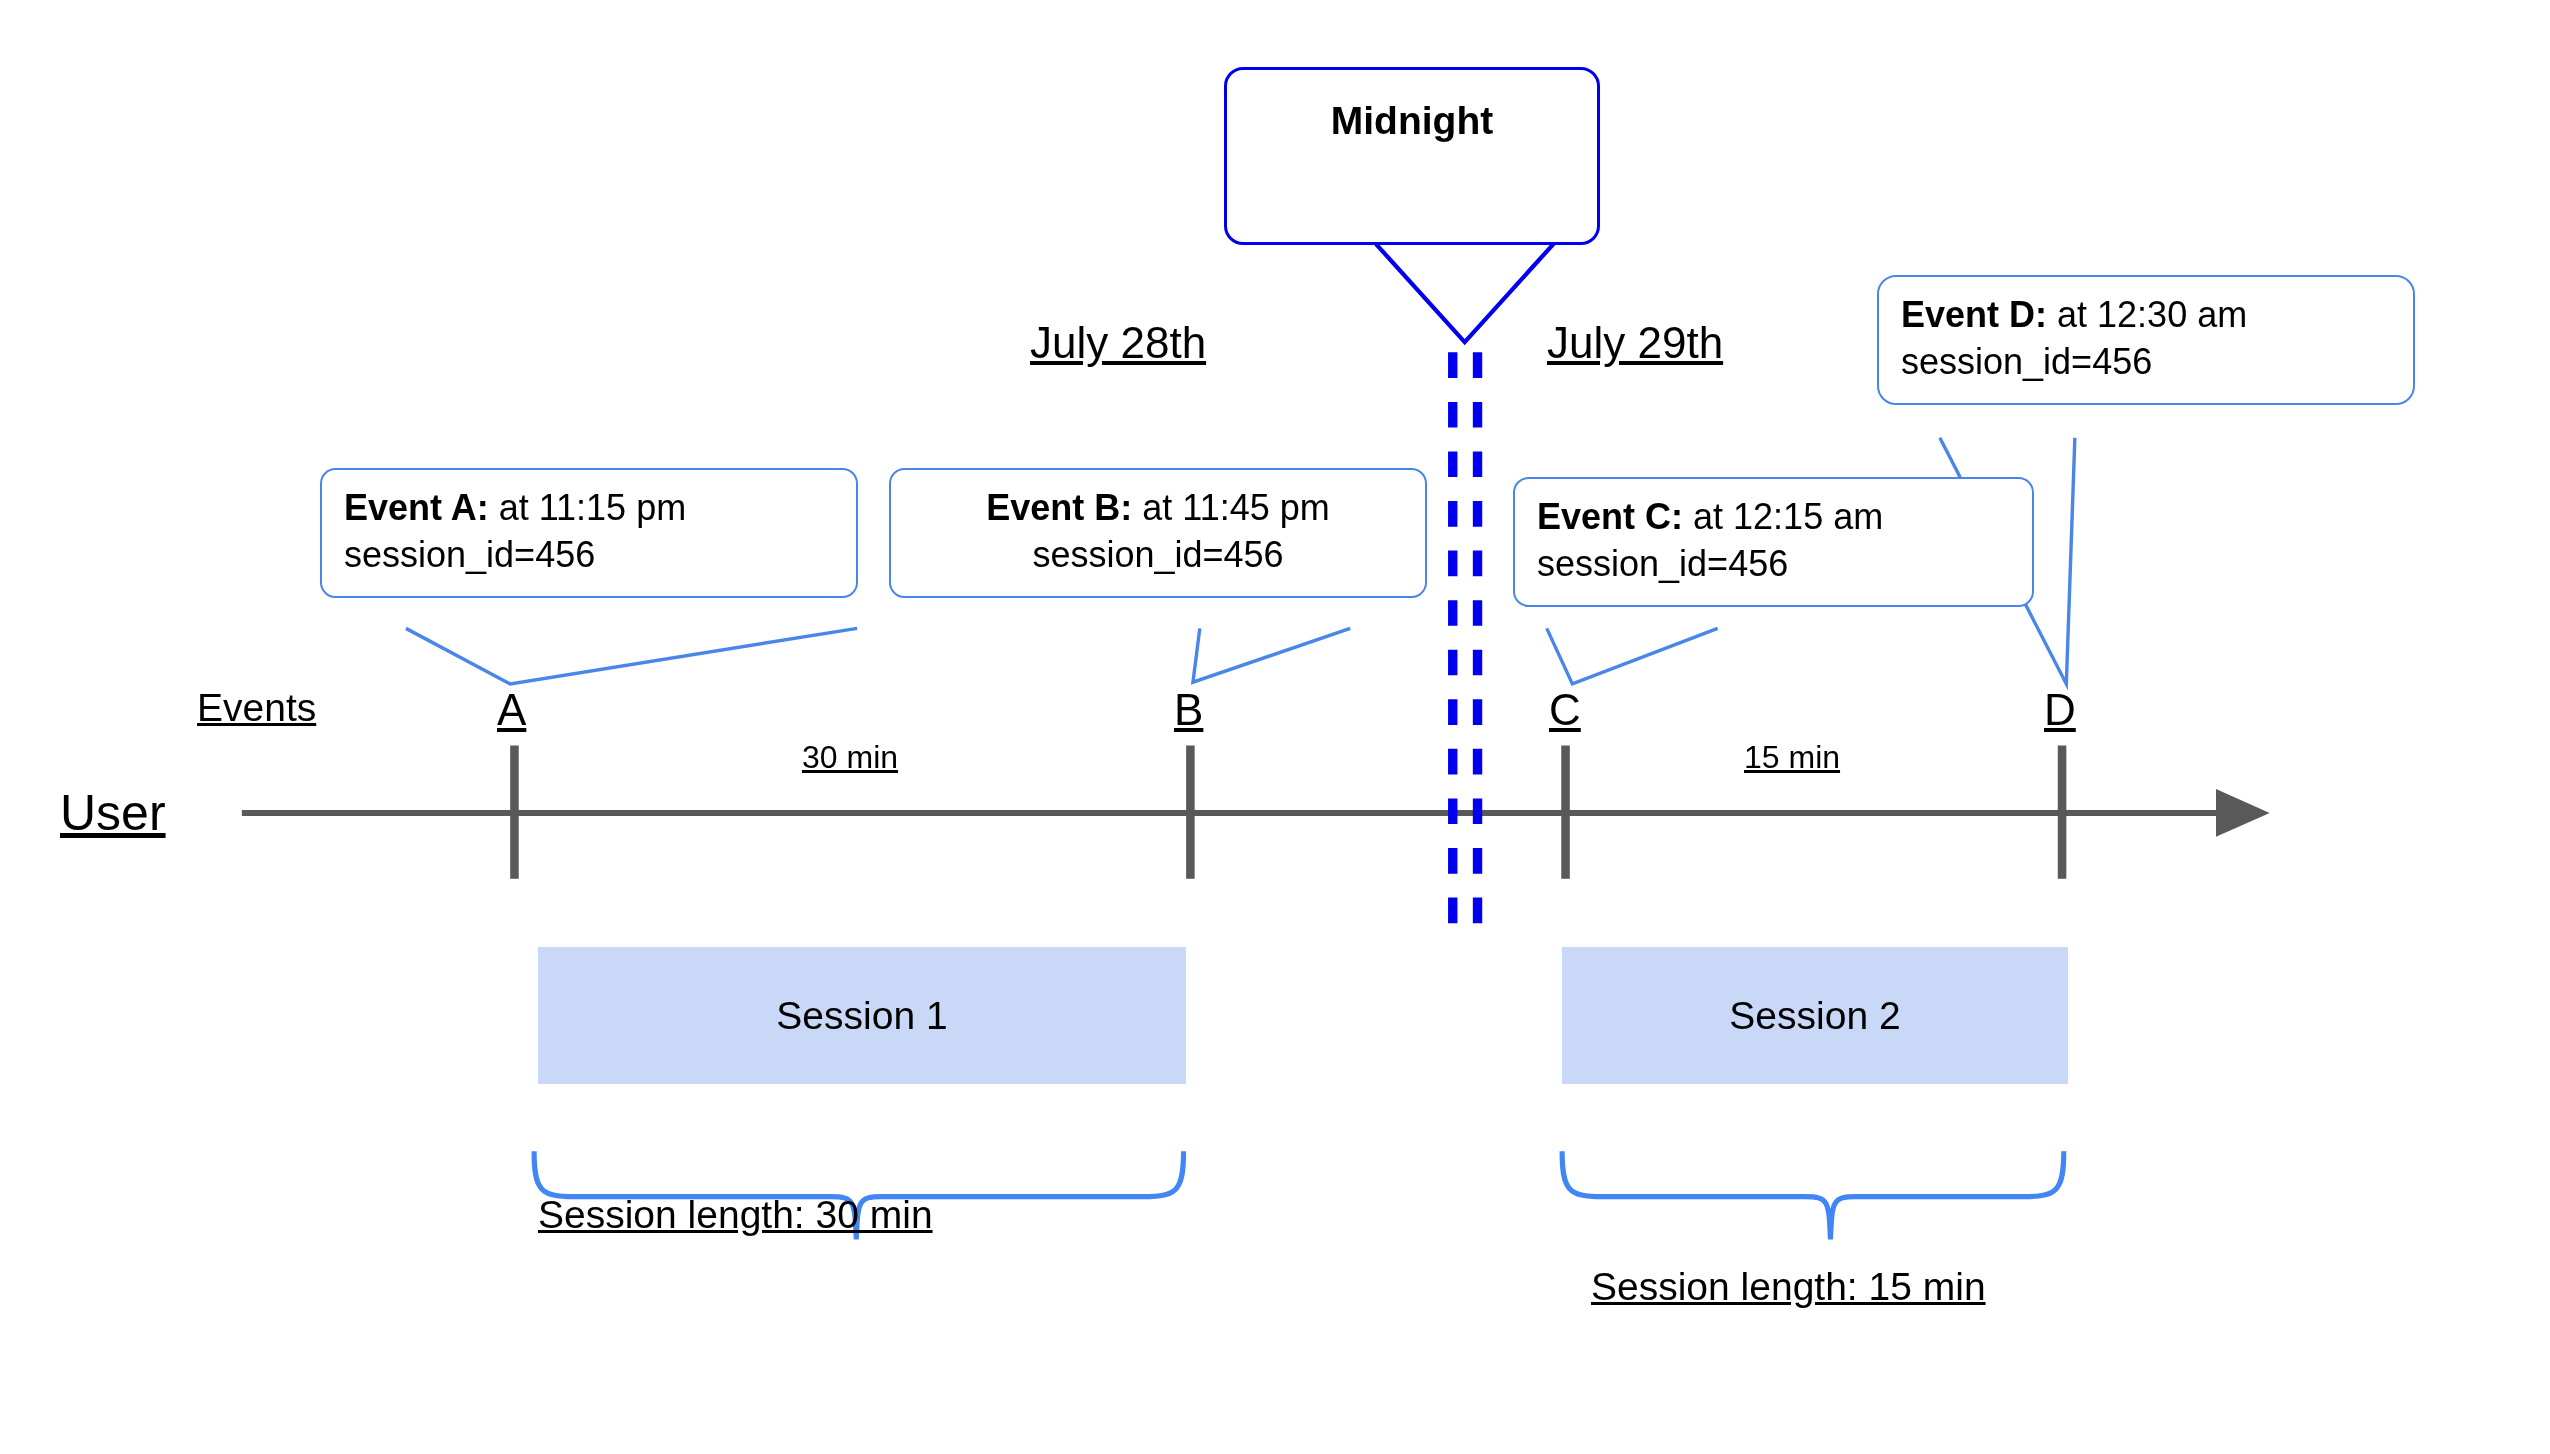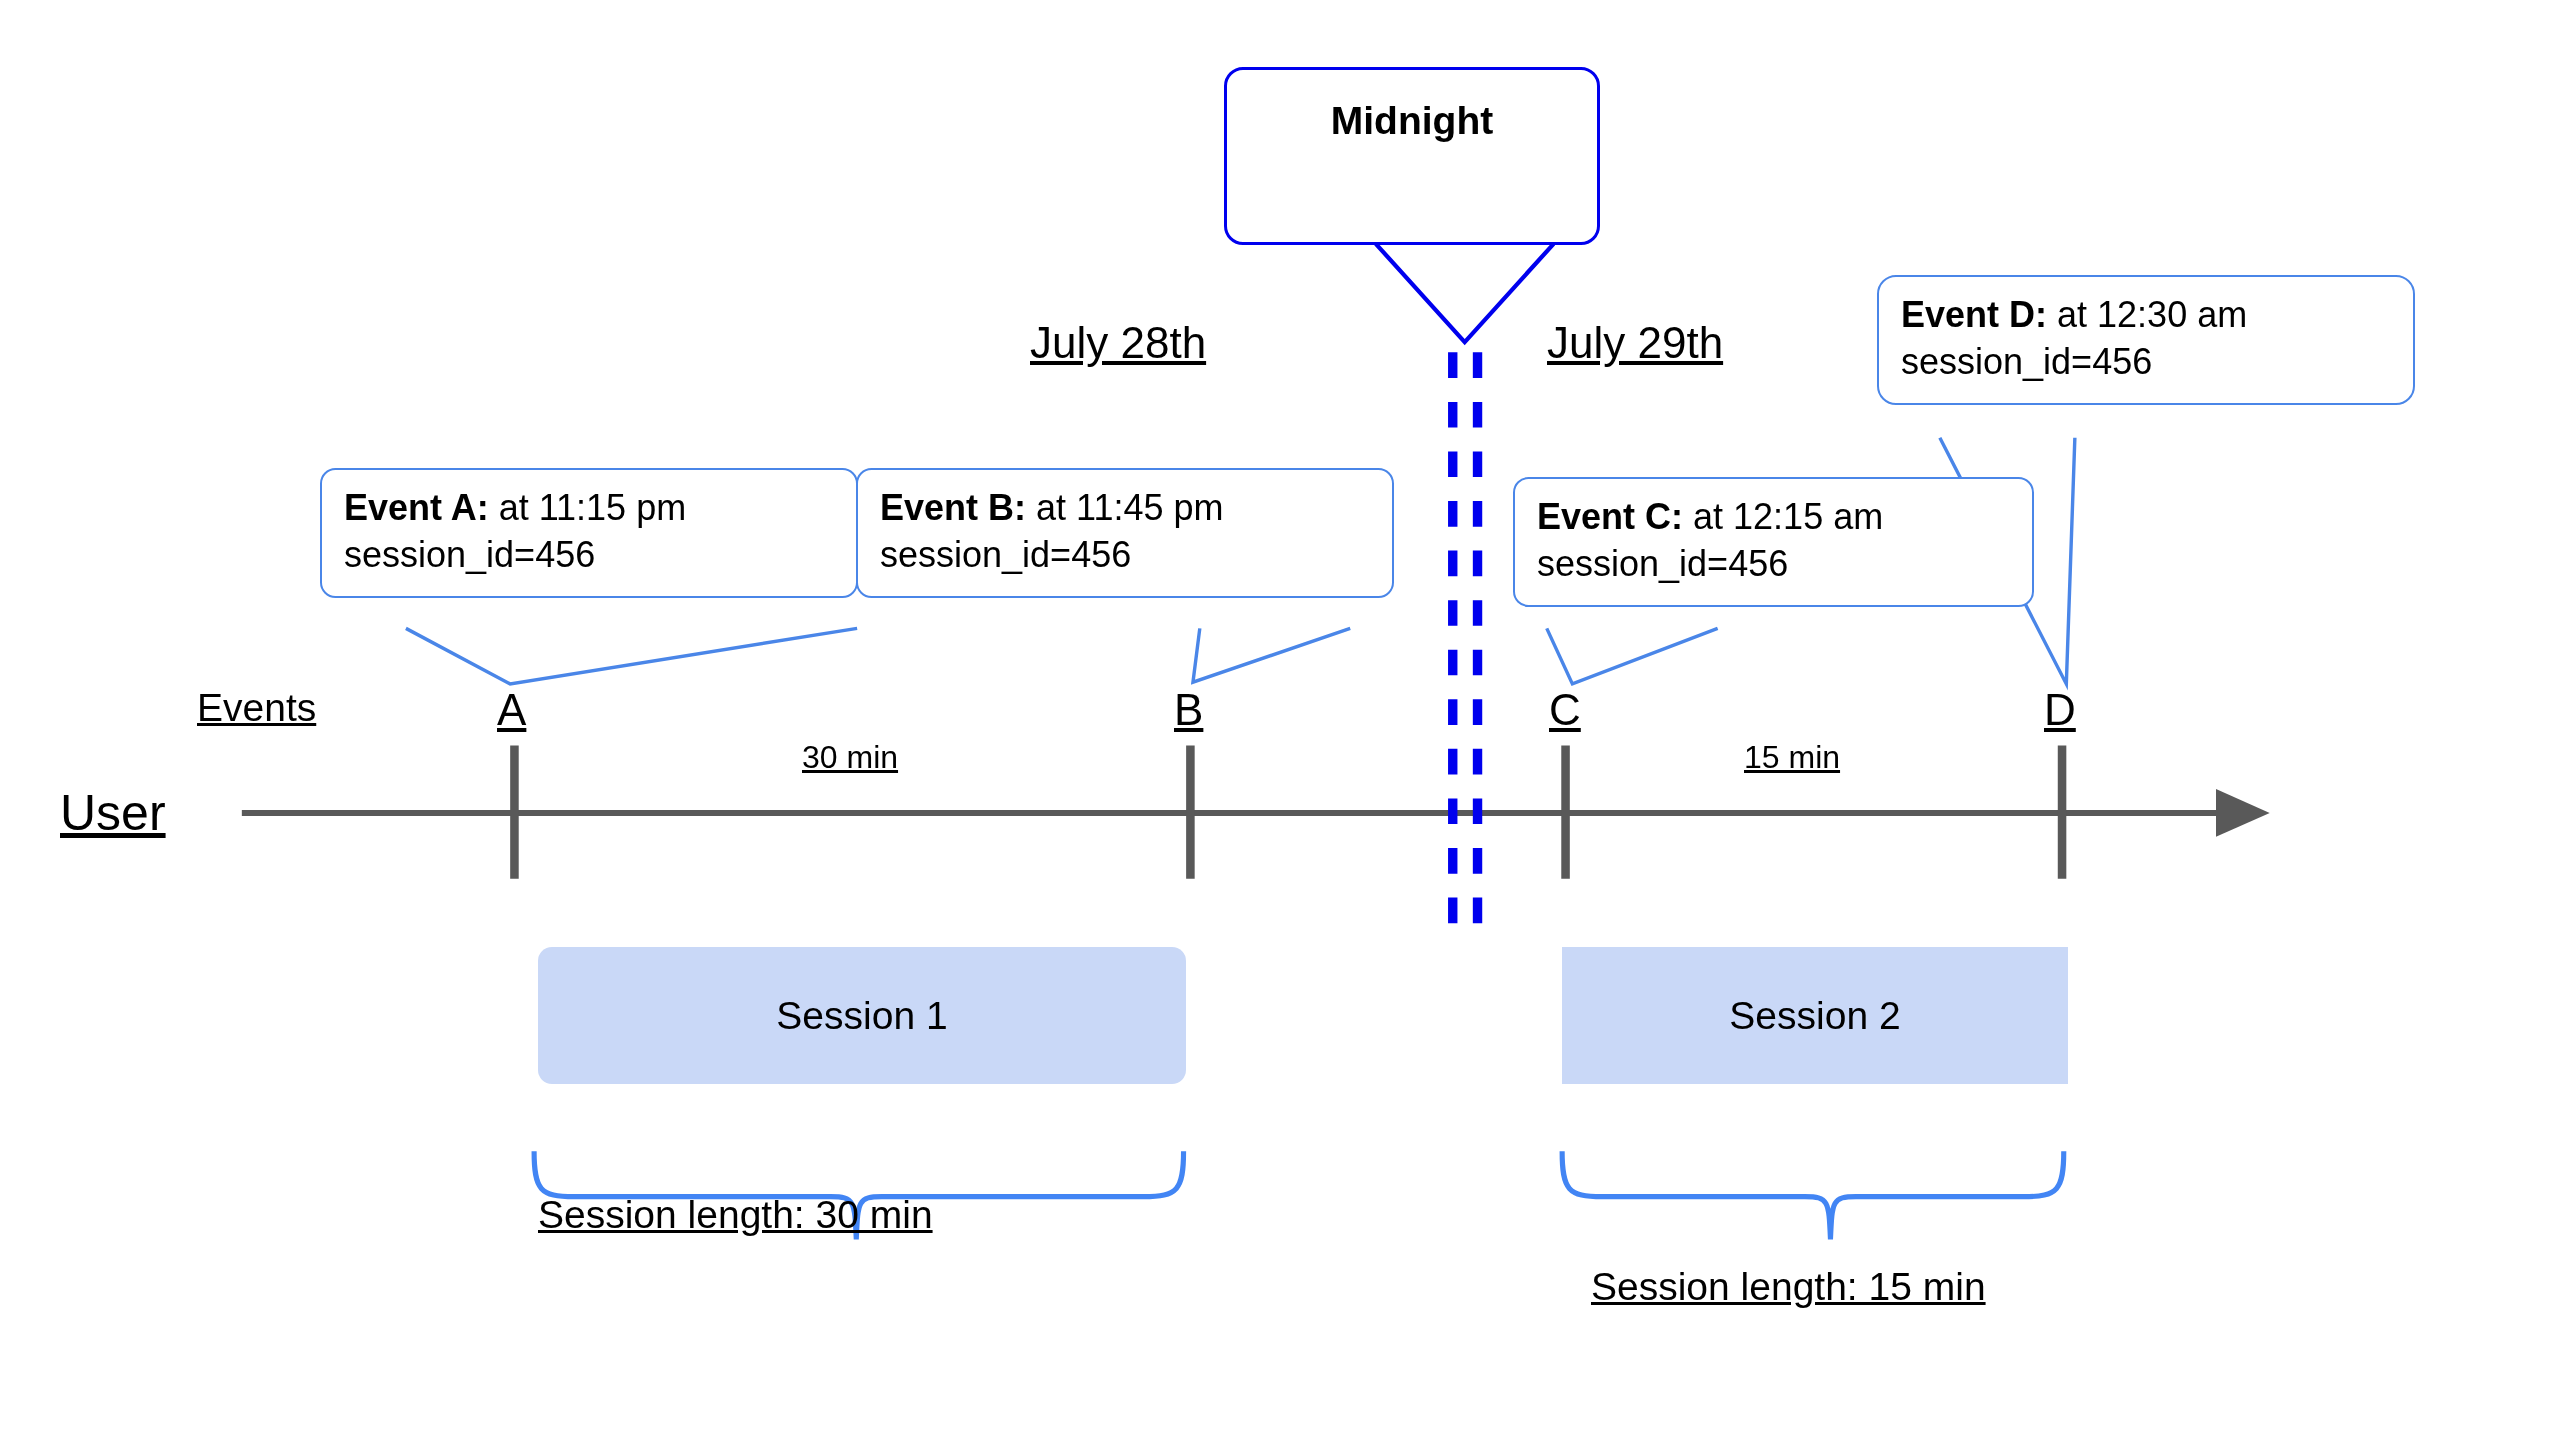--- a/index.html
+++ b/index.html
@@ -145,21 +145,21 @@
   </div>
 
   <div class="txt date-label" style="left:1030px; top:315px;">July 28th</div>
   <div class="txt date-label" style="left:1547px; top:315px;">July 29th</div>
 
   <div class="callout" style="left:320px; top:468px; width:538px;">
     <span class="lead">Event A:</span><span> at 11:15 pm</span>
     <span class="line2">session_id=456</span>
   </div>
 
-  <div class="callout" style="left:856px; top:468px; width:538px;">
+  <div class="callout" style="left:889px; top:468px; width:538px;text-align:center;">
     <span class="lead">Event B:</span><span> at 11:45 pm</span>
     <span class="line2">session_id=456</span>
   </div>
 
   <div class="callout" style="left:1513px; top:477px; width:521px;">
     <span class="lead">Event C:</span><span> at 12:15 am</span>
     <span class="line2">session_id=456</span>
   </div>
 
   <div class="callout" style="left:1877px; top:275px; width:538px;border-radius:19px;">
@@ -171,21 +171,21 @@
   <div class="txt axis-label-user" style="left:60px; top:782px;">User</div>
 
   <div class="txt event-letter" style="left:497px; top:682px;">A</div>
   <div class="txt event-letter" style="left:1174px; top:682px;">B</div>
   <div class="txt event-letter" style="left:1549px; top:682px;">C</div>
   <div class="txt event-letter" style="left:2044px; top:682px;">D</div>
 
   <div class="txt gap-label" style="left:802px; top:737px;">30 min</div>
   <div class="txt gap-label" style="left:1744px; top:737px;">15 min</div>
 
-  <div class="session-box" style="left:538px; top:947px; width:648px; height:137px;border-radius:14px;">
+  <div class="session-box" style="left:538px; top:947px; width:648px; height:137px;">
     <span>Session 1</span>
   </div>
   <div class="session-box" style="left:1562px; top:947px; width:506px; height:137px;">
     <span>Session 2</span>
   </div>
 
   <div class="txt session-length" style="left:538px; top:1191px;">Session length: 30 min</div>
   <div class="txt session-length" style="left:1591px; top:1263px;">Session length: 15 min</div>
 
 </div>

